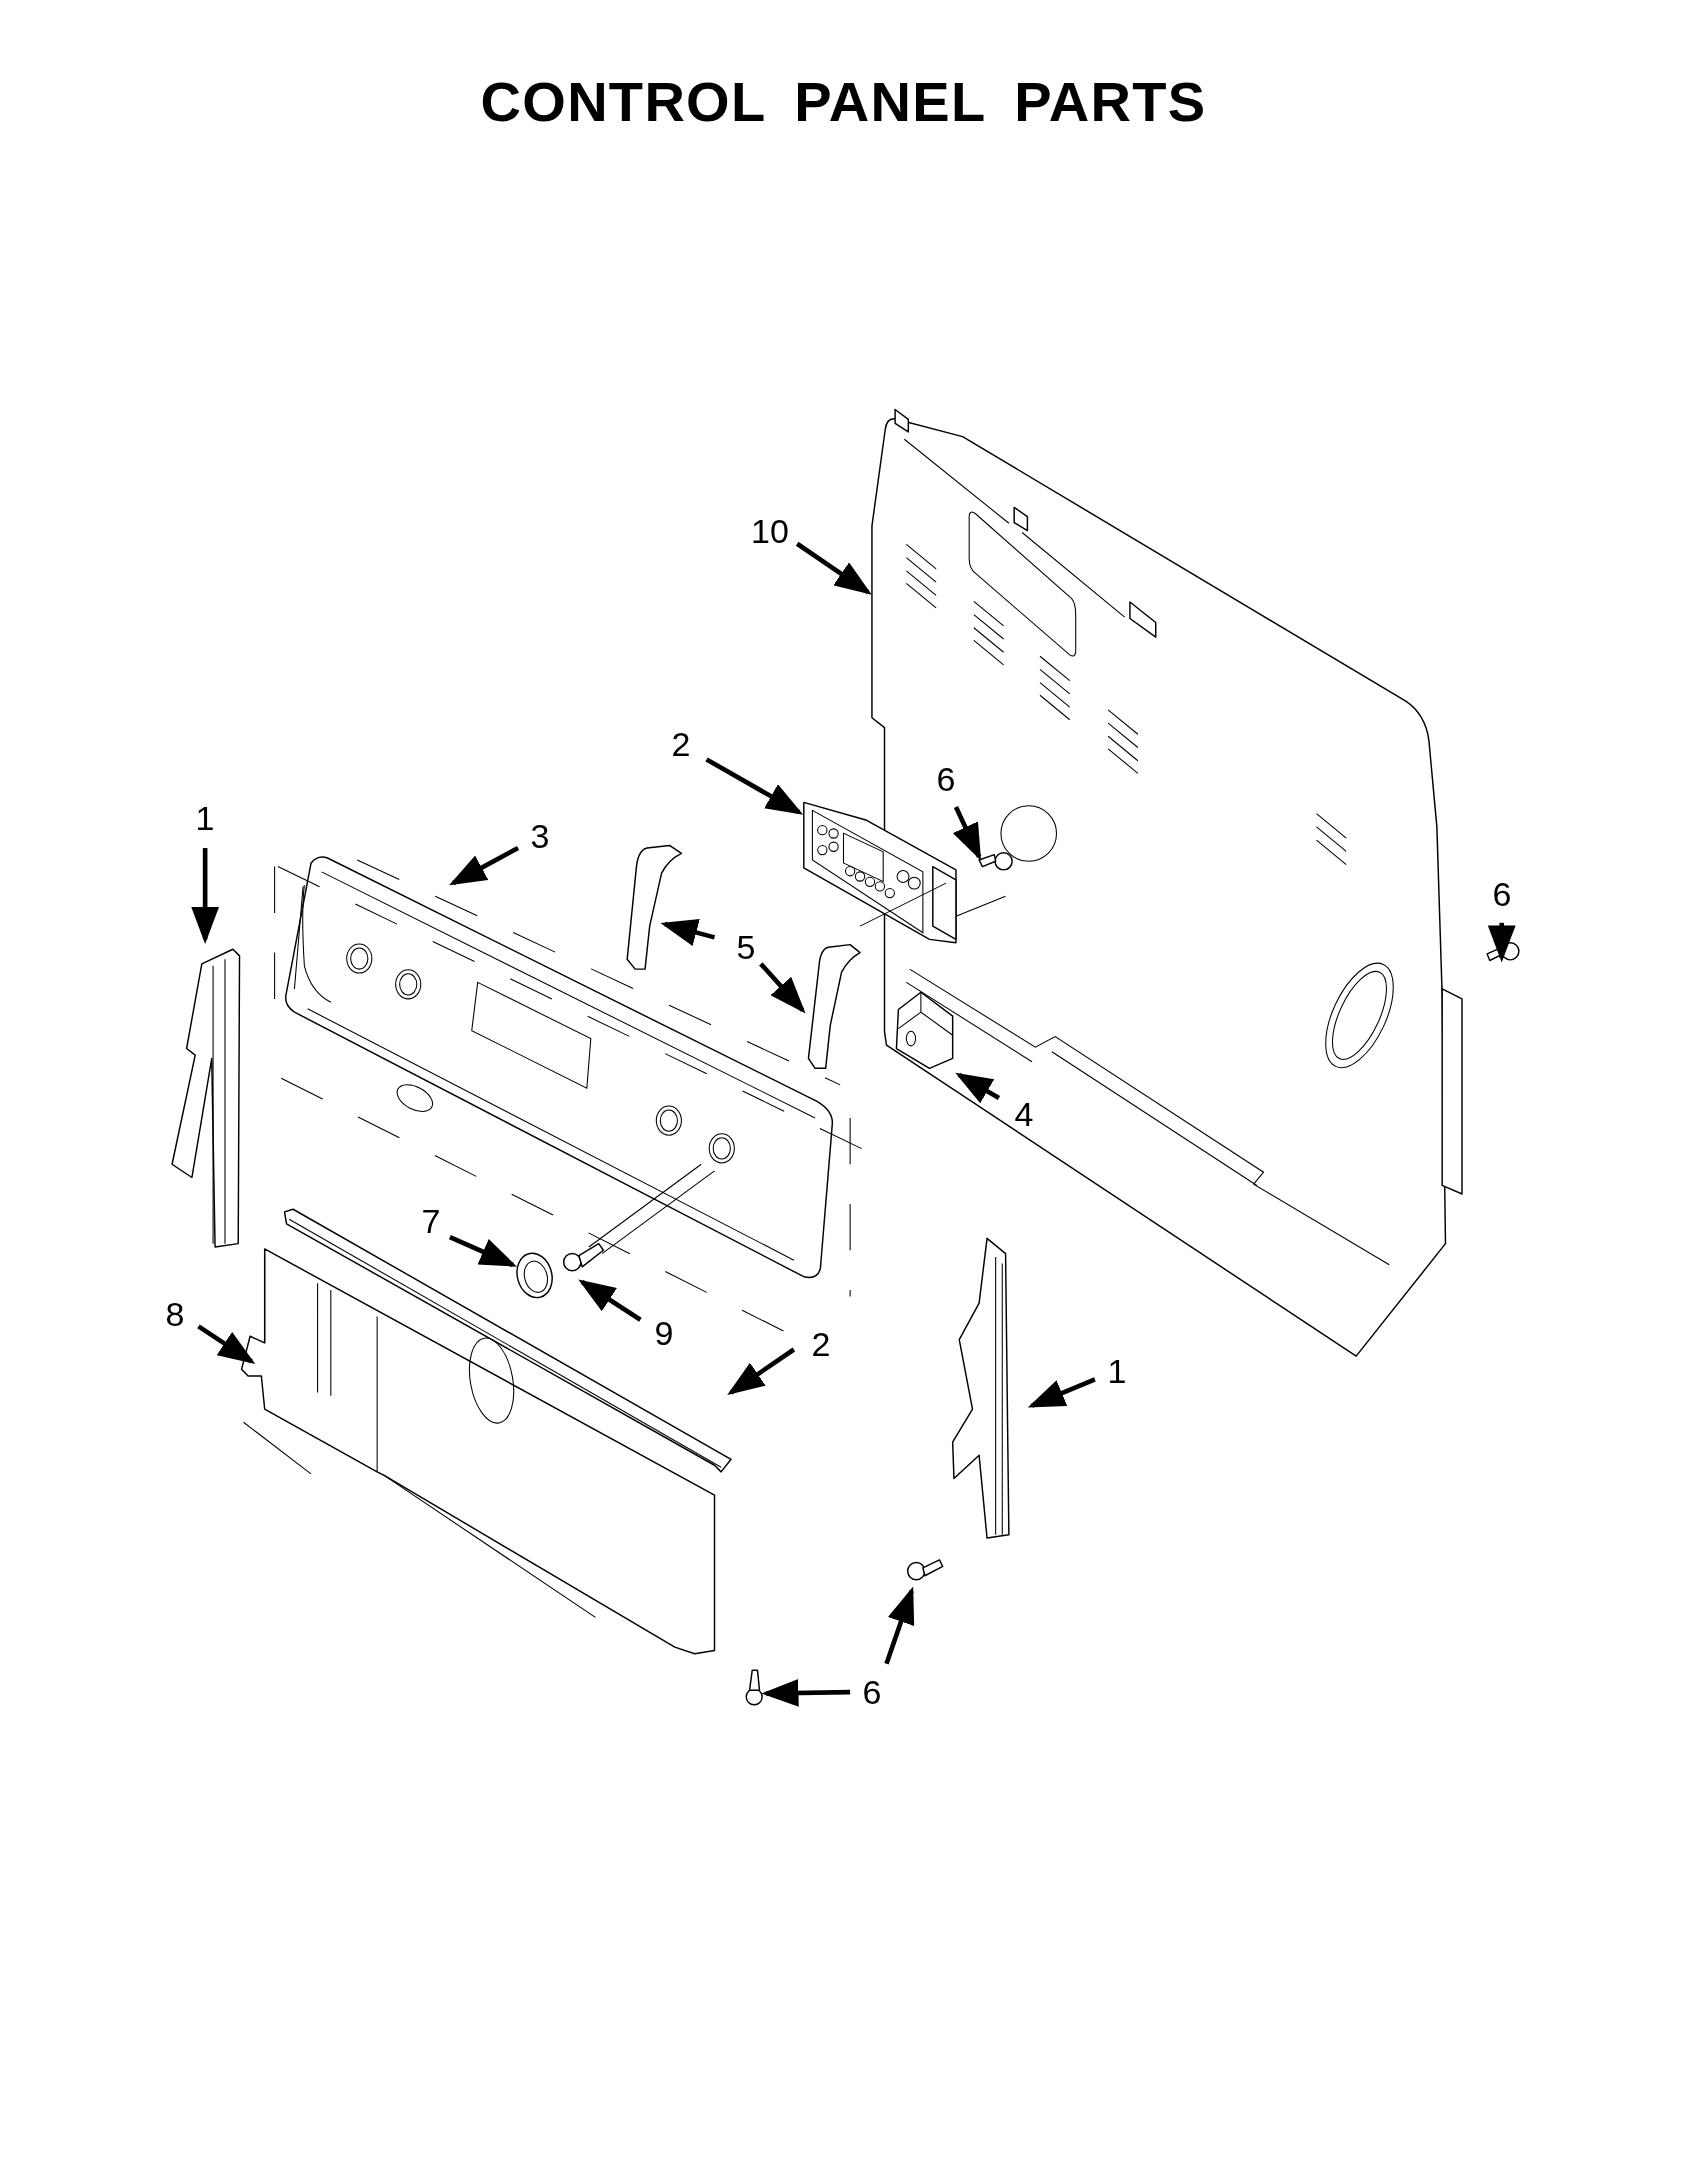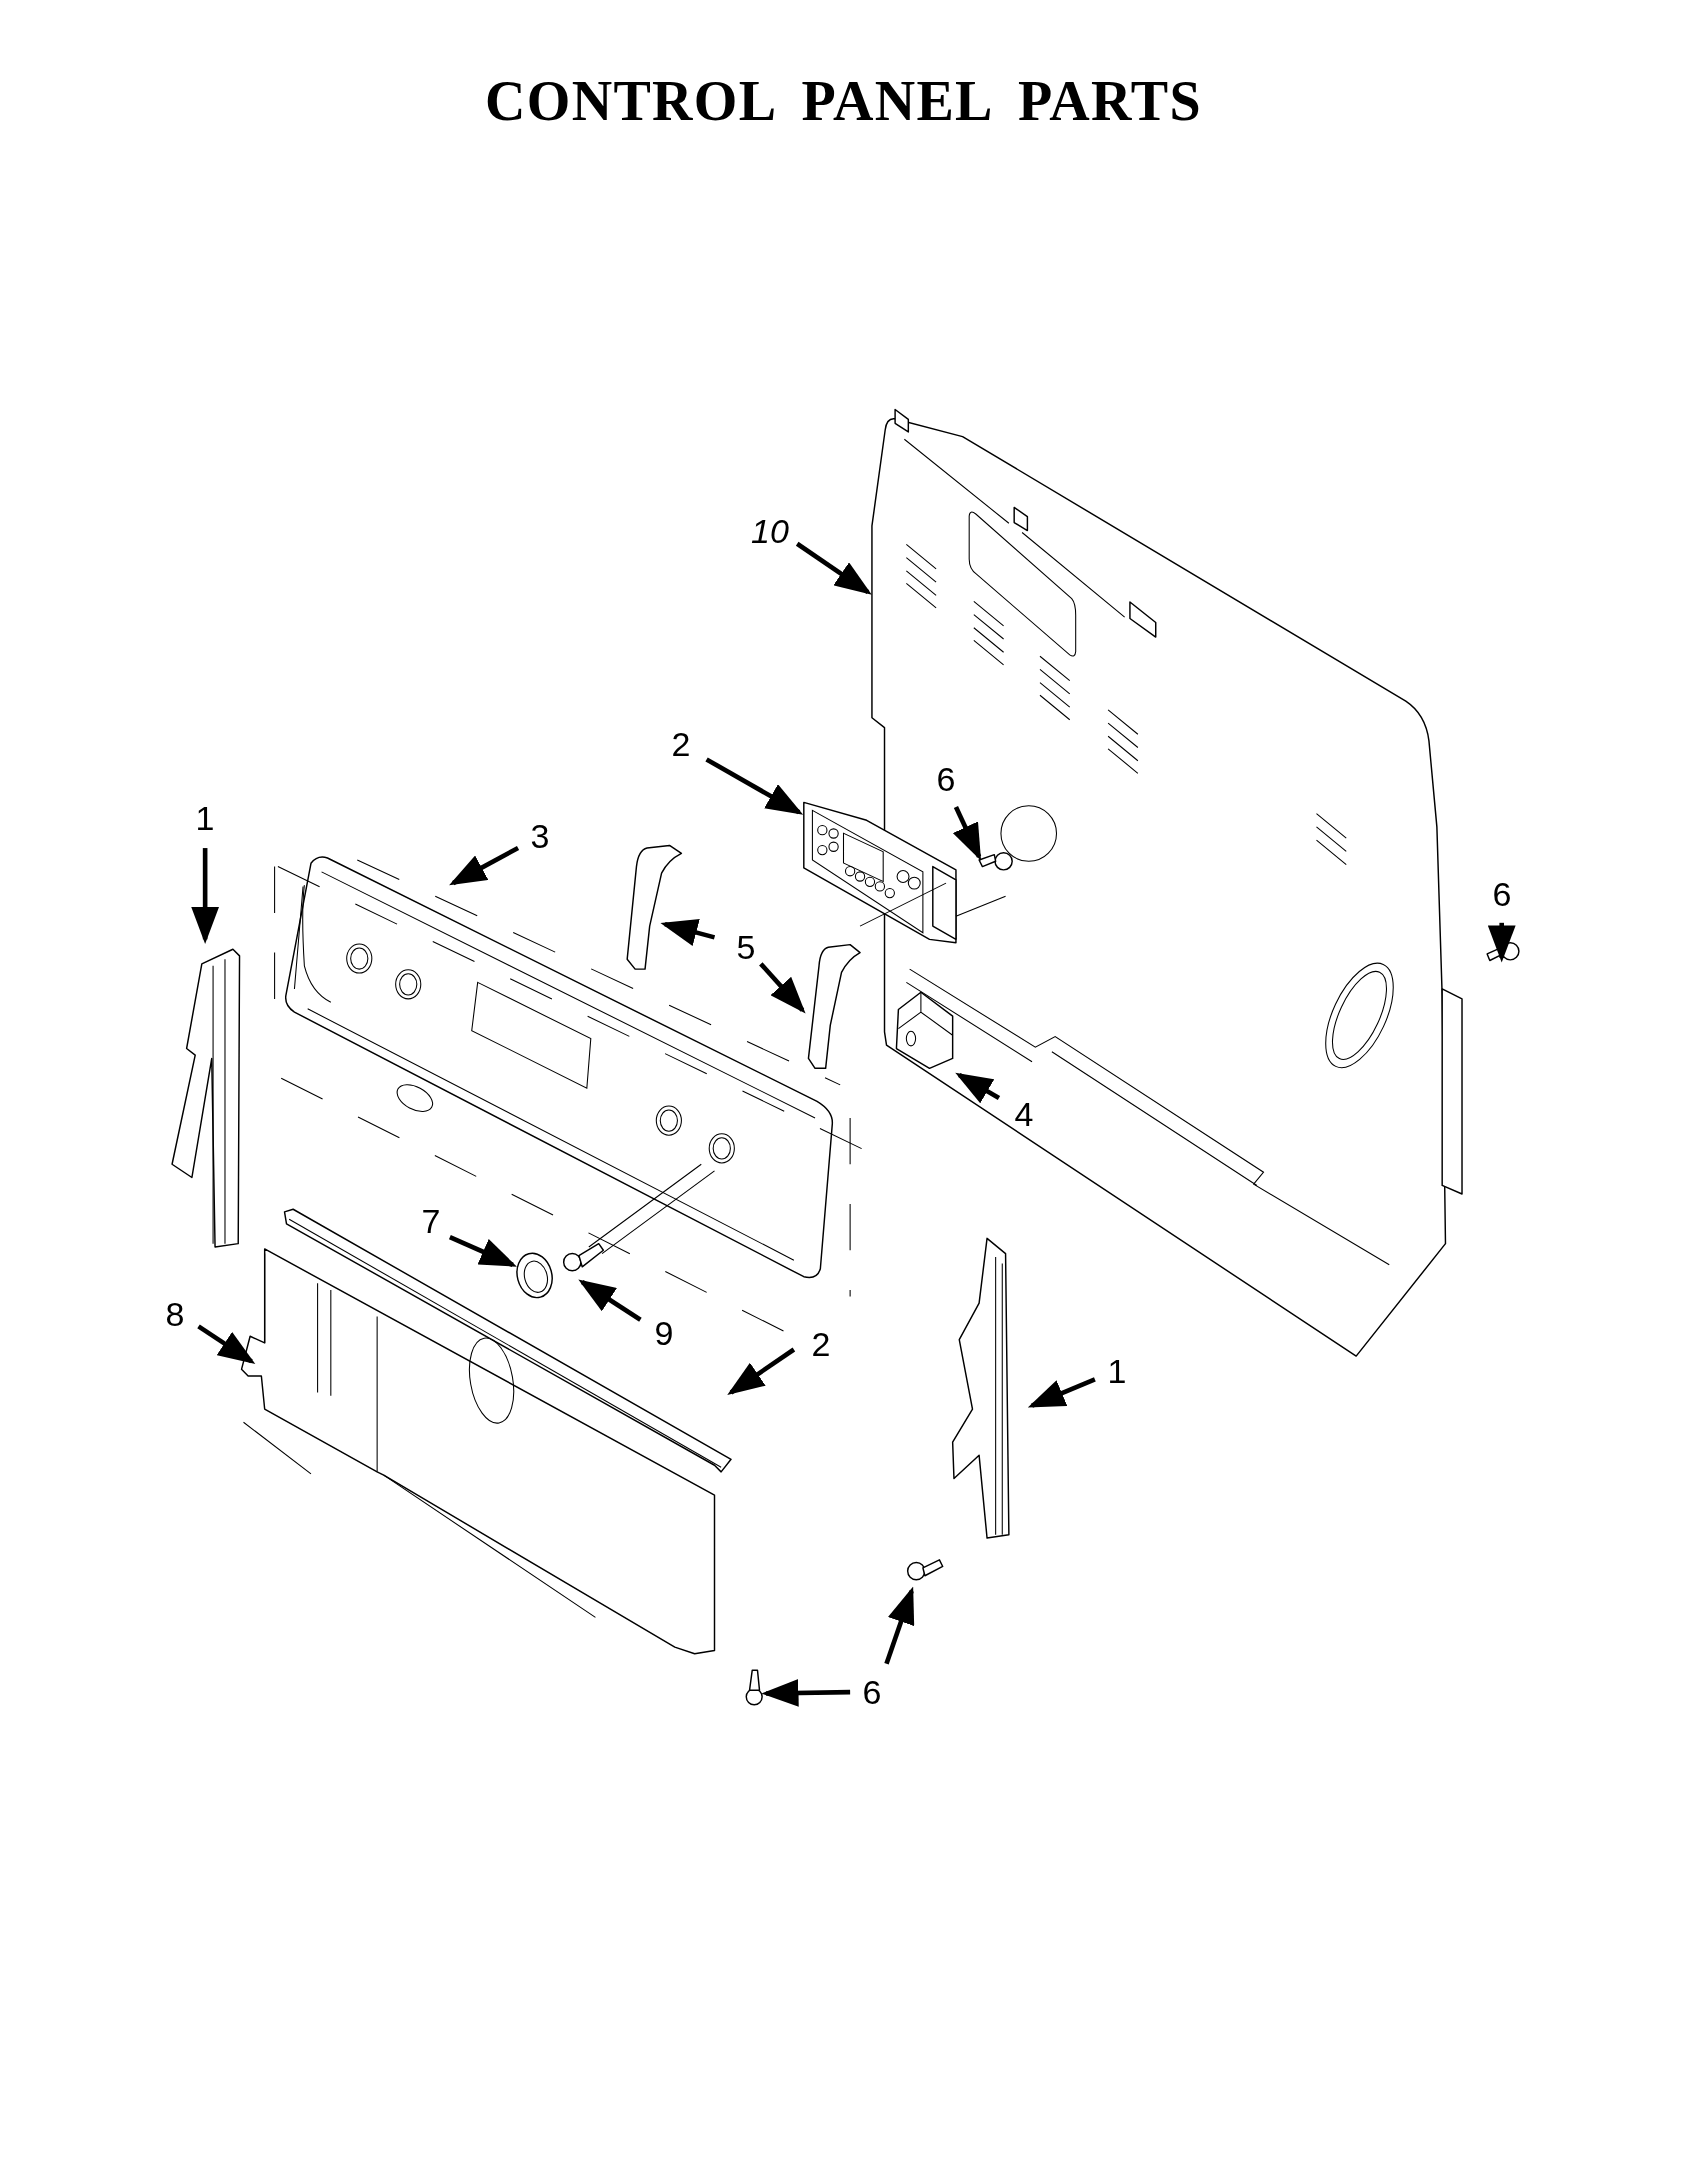--- a/index.html
+++ b/index.html
@@ -1,19 +1,19 @@
 <!DOCTYPE html>
 <html style="font-size:10.6px"><head>
 <meta charset="utf-8">
 <style>
   html, body { margin: 0; padding: 0; background: #ffffff; }
   body { width: 1687px; height: 2183px; position: relative; overflow: hidden;
          font-family: "Liberation Sans", sans-serif; color: #000; }
   .title { position: absolute; left: 0; top: 69px; width: 1687px; text-align: center;
-           font-family: Liberation Serif, serif; font-weight: bold; font-size: 56px;
+           font-family: Liberation Sans, sans-serif; font-weight: bold; font-size: 56px;
            letter-spacing: 1.3px; word-spacing: 12px; }
   svg.diagram { position: absolute; left: 0; top: 0; width: 1687px; height: 2183px; }
   .part { fill: #ffffff; stroke: #000; stroke-width: 2.2; stroke-linejoin: round; }
   .thin { fill: none; stroke: #000; stroke-width: 1.6; }
   .dash { fill: none; stroke: #000; stroke-width: 1.6; stroke-dasharray: 70 60; }
   .lead { stroke: #000; stroke-width: 7; fill: none; }
   .callout { position: absolute; font-family: "Liberation Sans", sans-serif; font-size: 34px;
              line-height: 34px; transform: translate(-50%, -50%); white-space: nowrap; }
 </style>
 </head>
@@ -196,15 +196,15 @@
 <div class="callout" style="left:821px;top:1344px;">2</div>
 <div class="callout" style="left:540px; top:836px;">3</div>
 <div class="callout" style="left:1024px;top:1114px;">4</div>
 <div class="callout" style="left:746px;top:947px;">5</div>
 <div class="callout" style="left:946px;top:779px;">6</div>
 <div class="callout" style="left:1502px;top:894px;">6</div>
 <div class="callout" style="left:872px;top:1692px;">6</div>
 <div class="callout" style="left:431px; top:1221px;">7</div>
 <div class="callout" style="left:175px; top:1314px;">8</div>
 <div class="callout" style="left:664px;top:1333px;">9</div>
-<div class="callout" style="left:770px;top:531px;font-style:italic;">10</div>
+<div class="callout" style="left:770px;top:531px;">10</div>
 <div class="callout" style="left:681px;top:744px;">2</div>
 
 
 </body></html>

